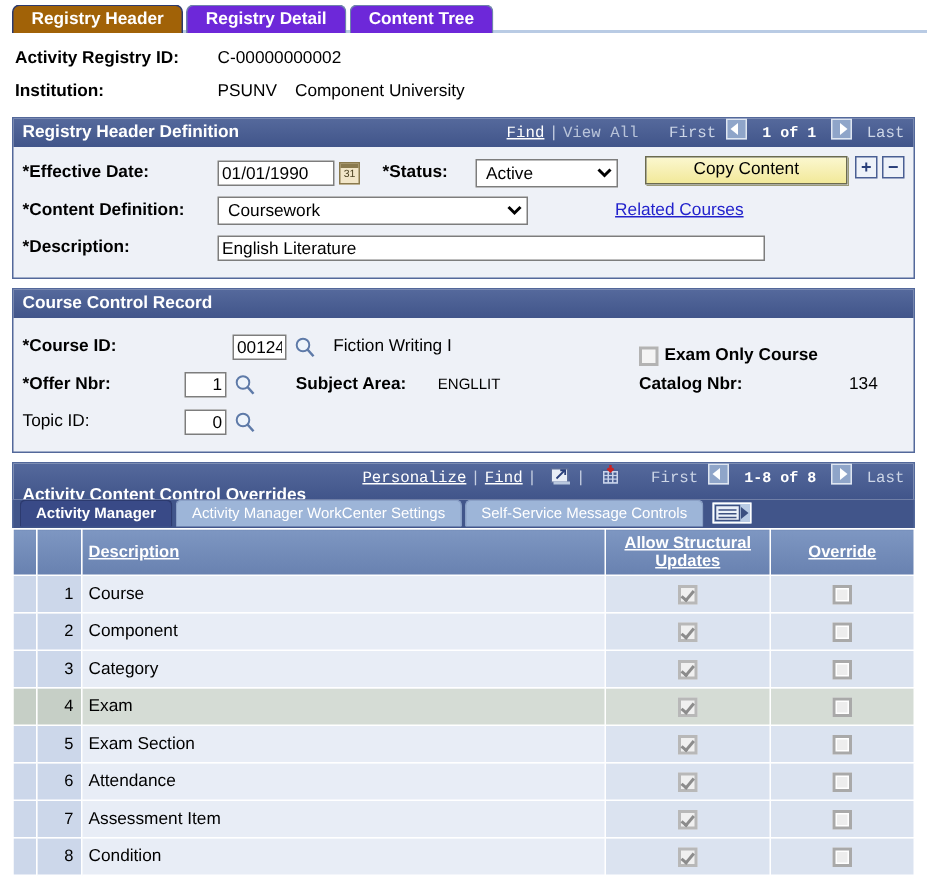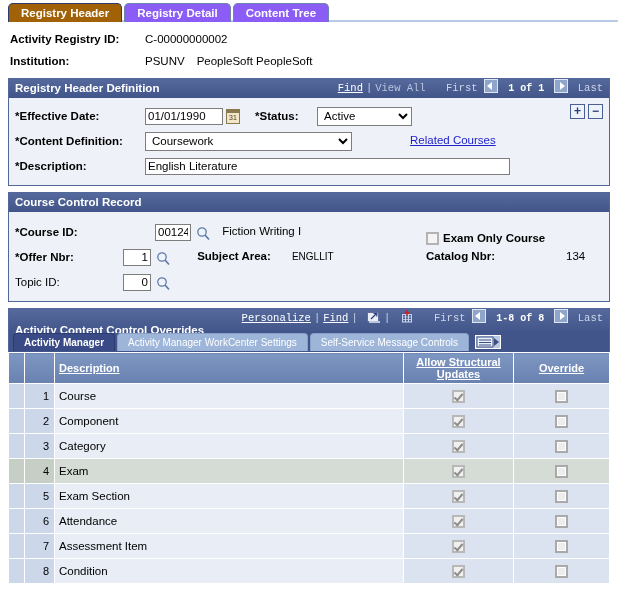--- a/index.html
+++ b/index.html
@@ -47,21 +47,21 @@
     cursor: pointer;
     margin-right: 2px;
   }
   .ptab.active {
     background: #a16207;
     color: #ffffff;
     border-color: #2c3a६e;
     border-color: #2c3a6e;
   }
   .ptab.inactive {
-    background: #8b5cf6;
+    background: #6d28d9;
     color: #ffffff;
   }
 
   
   .kvblock { padding: 6px 0 6px 10px; }
   .kvrow { height: 22px; line-height: 22px; white-space: nowrap; }
   .kvlabel {
     display: inline-block;
     width: 135px;
     font-weight: bold;
@@ -397,39 +397,40 @@
     <span>Content Tree</span>
   </div>
   <div class="underline"></div>
 </div>
 
 <div class="kvblock">
   <div class="kvrow">
     <span class="kvlabel">Activity Registry ID:</span><span class="kvval">C-00000000002</span>
   </div>
   <div class="kvrow">
-    <span class="kvlabel">Institution:</span><span class="kvval">PSUNV</span><span class="kvval2">PeopleSoft PeopleSoft</span>
+    <span class="kvlabel">Institution:</span><span class="kvval">PSUNV</span><span class="kvval2">Component University</span>
   </div>
 </div>
 
 <div class="groupbox">
   <div class="grouphdr">
     <span class="hdrtitle">Registry Header Definition</span>
     <span class="hdrnav">
       <span class="lnk">Find</span><span class="sep">|</span><span class="lnk dim">View All</span>
       <span class="firstlast" style="margin-left:14px">First</span>
       <span class="arwbtn left"></span>
       <span class="pg">1 of 1</span>
       <span class="arwbtn right"></span>
       <span class="firstlast" style="margin-left:3px">Last</span>
     </span>
   </div>
 
   <div class="formarea">
 
+    <button class="btnyellow" style="left:421px; top:6px; width:135px;">Copy Content</button>
     <span style="position:absolute; right:6px; top:6px;">
       <span class="pmbtn">+</span><span class="pmbtn" style="margin-left:3px">−</span>
     </span>
 
     <div class="frow">
       <span class="flabel req">*Effective Date:</span><input class="txt" type="text" style="width: 78px;" value="01/01/1990"><span class="calicon"></span>
       <span class="flabel req" style="width:62px; margin-left:12px">*Status:</span><select class="sel" style="width:95px"><option>Active</option></select>
     </div>
 
     <div class="frow">

